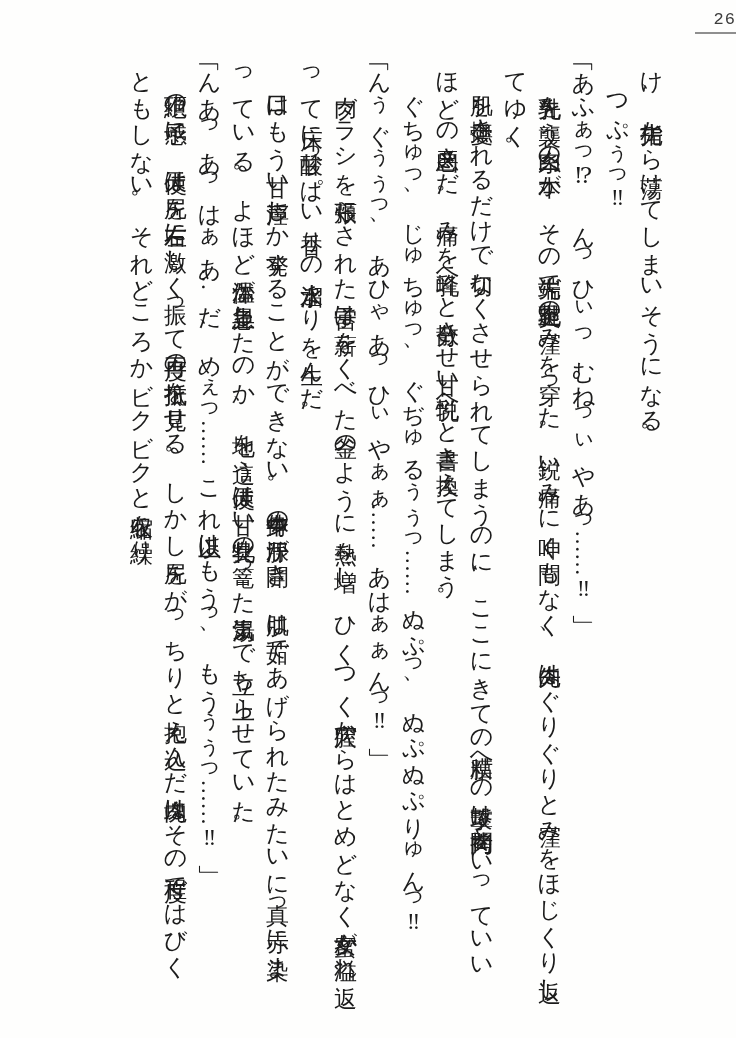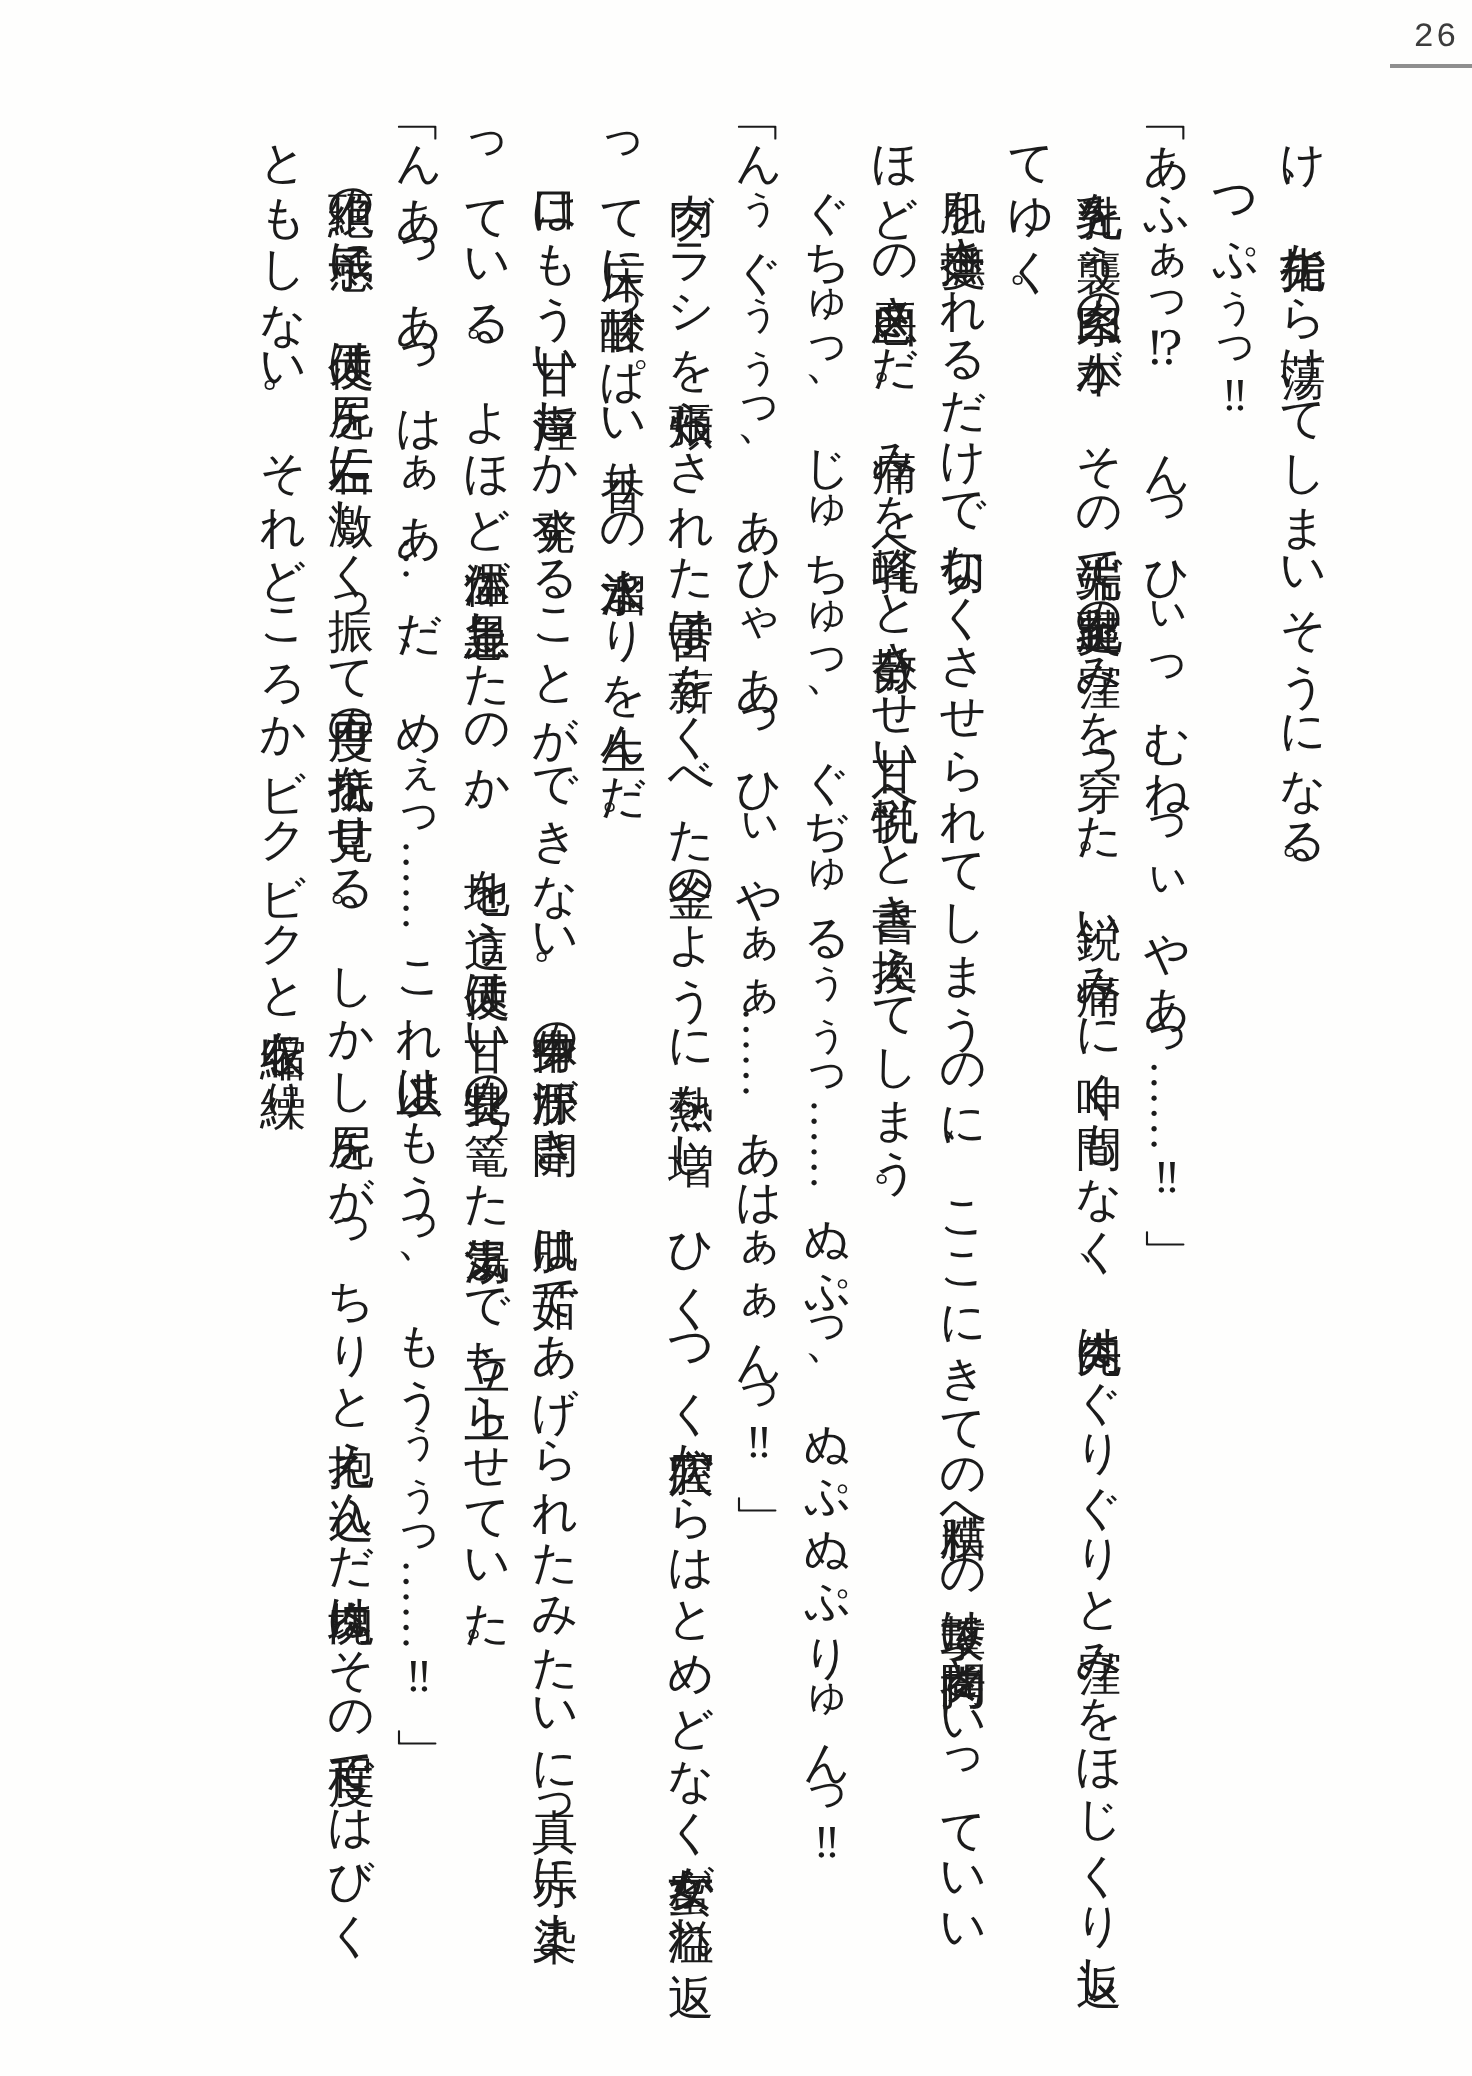--- a/index.html
+++ b/index.html
@@ -20,21 +20,21 @@
     position: absolute;
     top: 10px;
     right: 0;
     width: 41px;
     padding-bottom: 3px;
     border-bottom: 2px solid #8f8f8f;
     font-family: "Liberation Mono", "DejaVu Sans Mono", monospace;
     font-size: 17px;
     letter-spacing: 1px;
     color: #3c3c3c;
-    text-align: center;
+    text-align: right;
     padding-left: 5px;
     box-sizing: border-box;
   }
   .page-text {
     position: absolute;
     top: 56px;
     right: 68px;
     width: 584px;
     height: 936px;
     writing-mode: vertical-rl;

